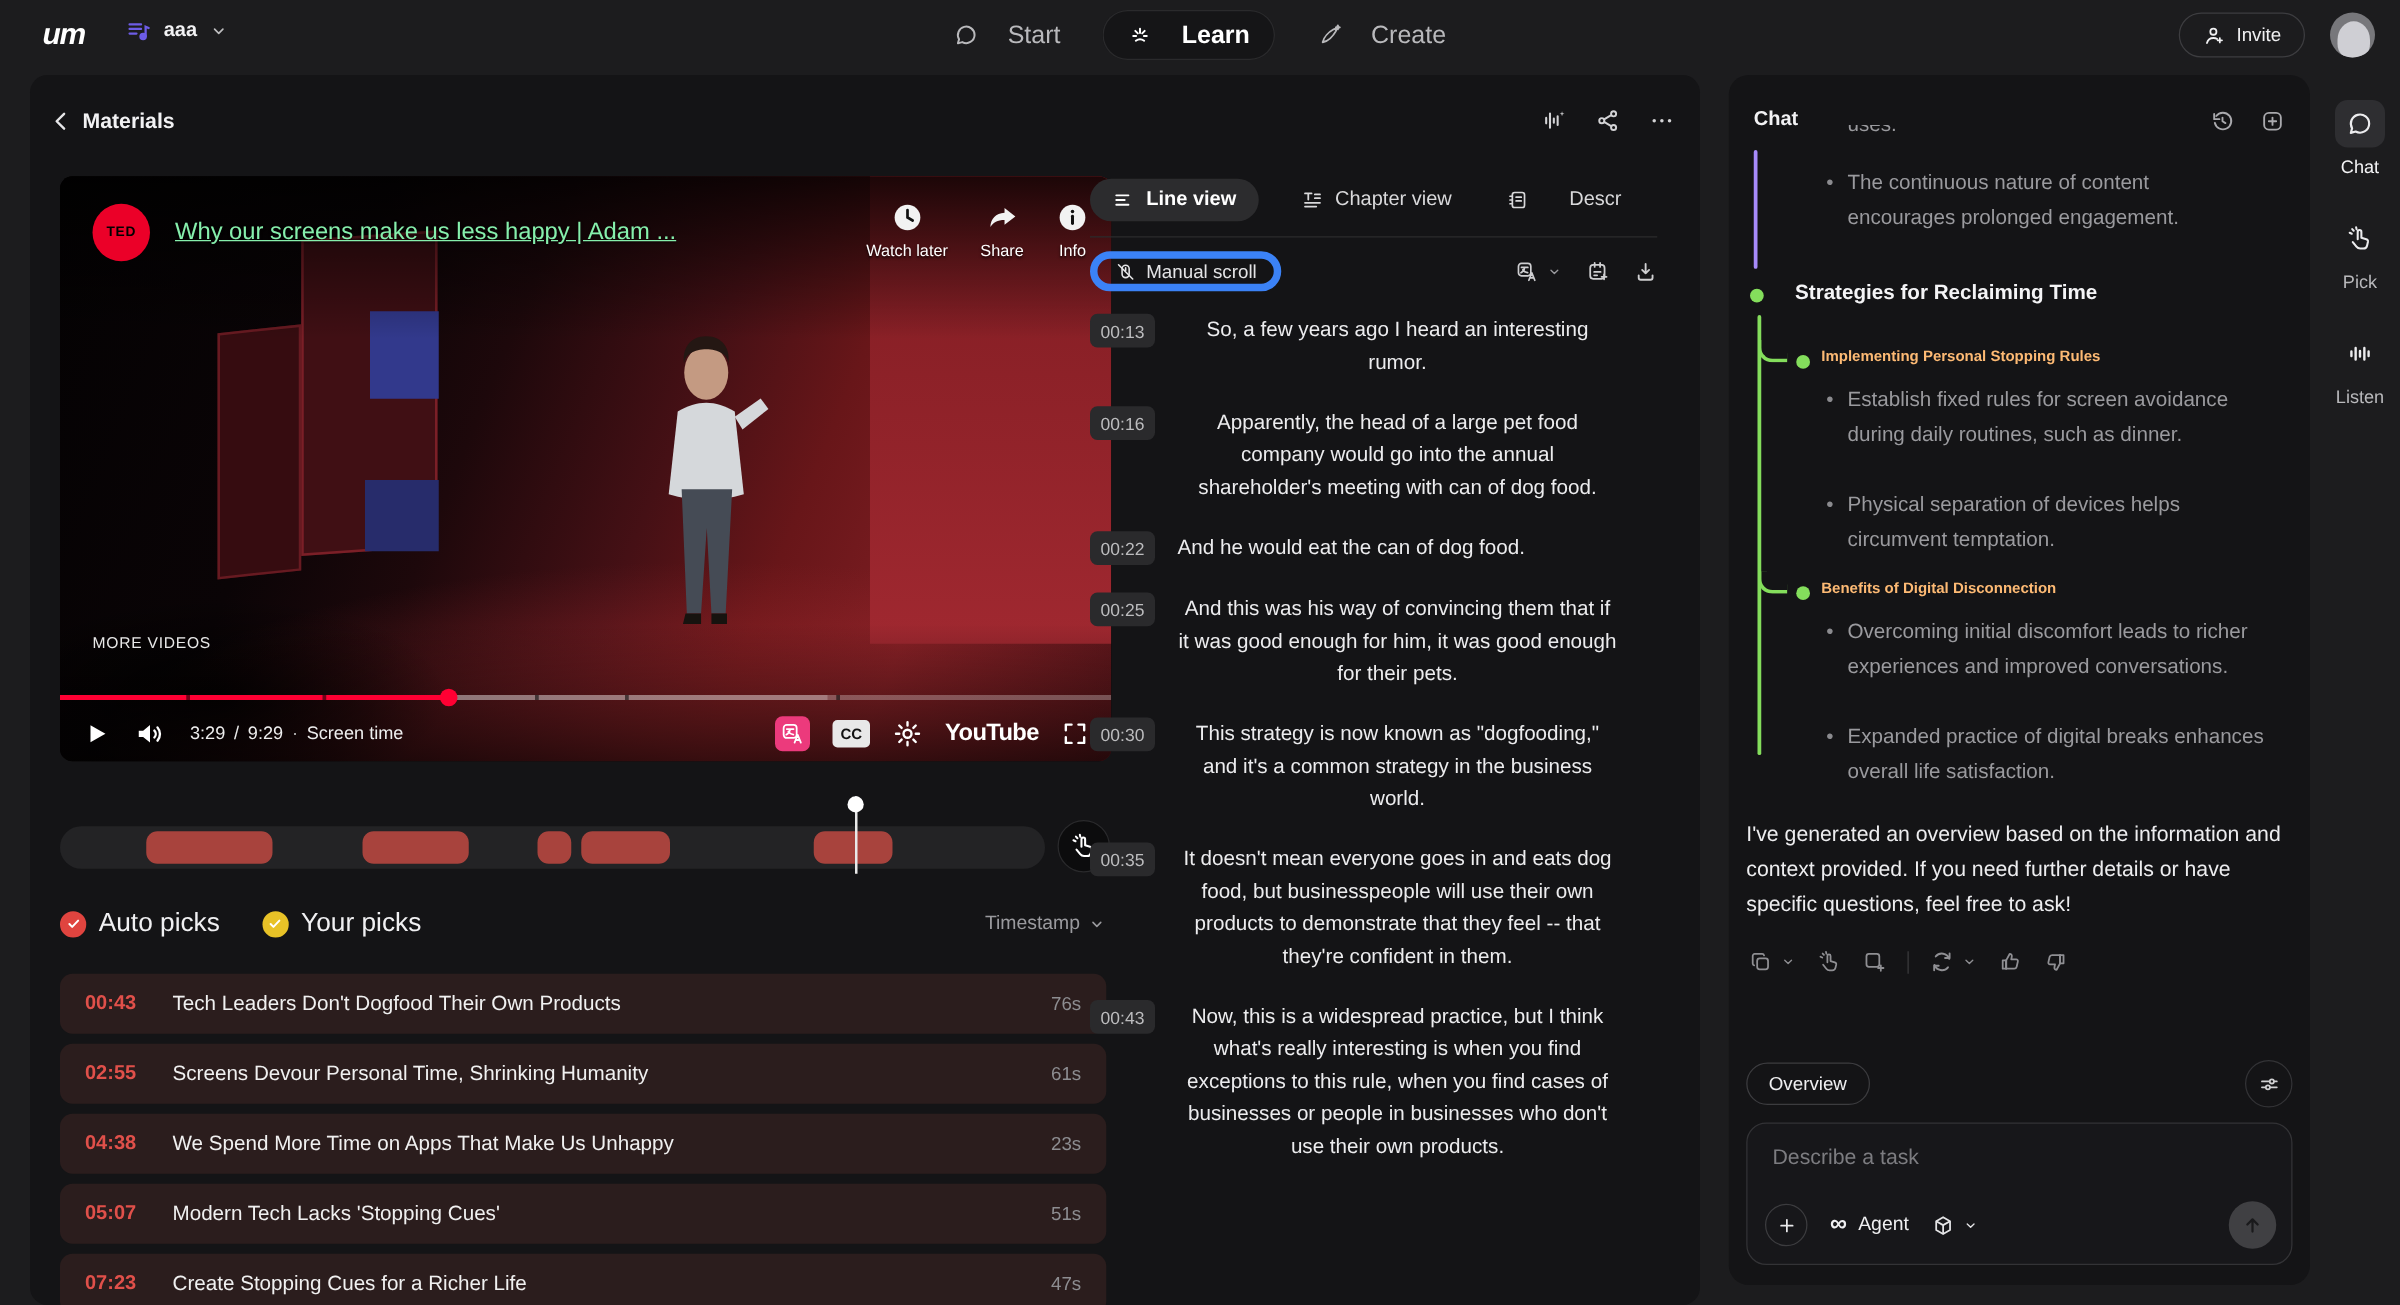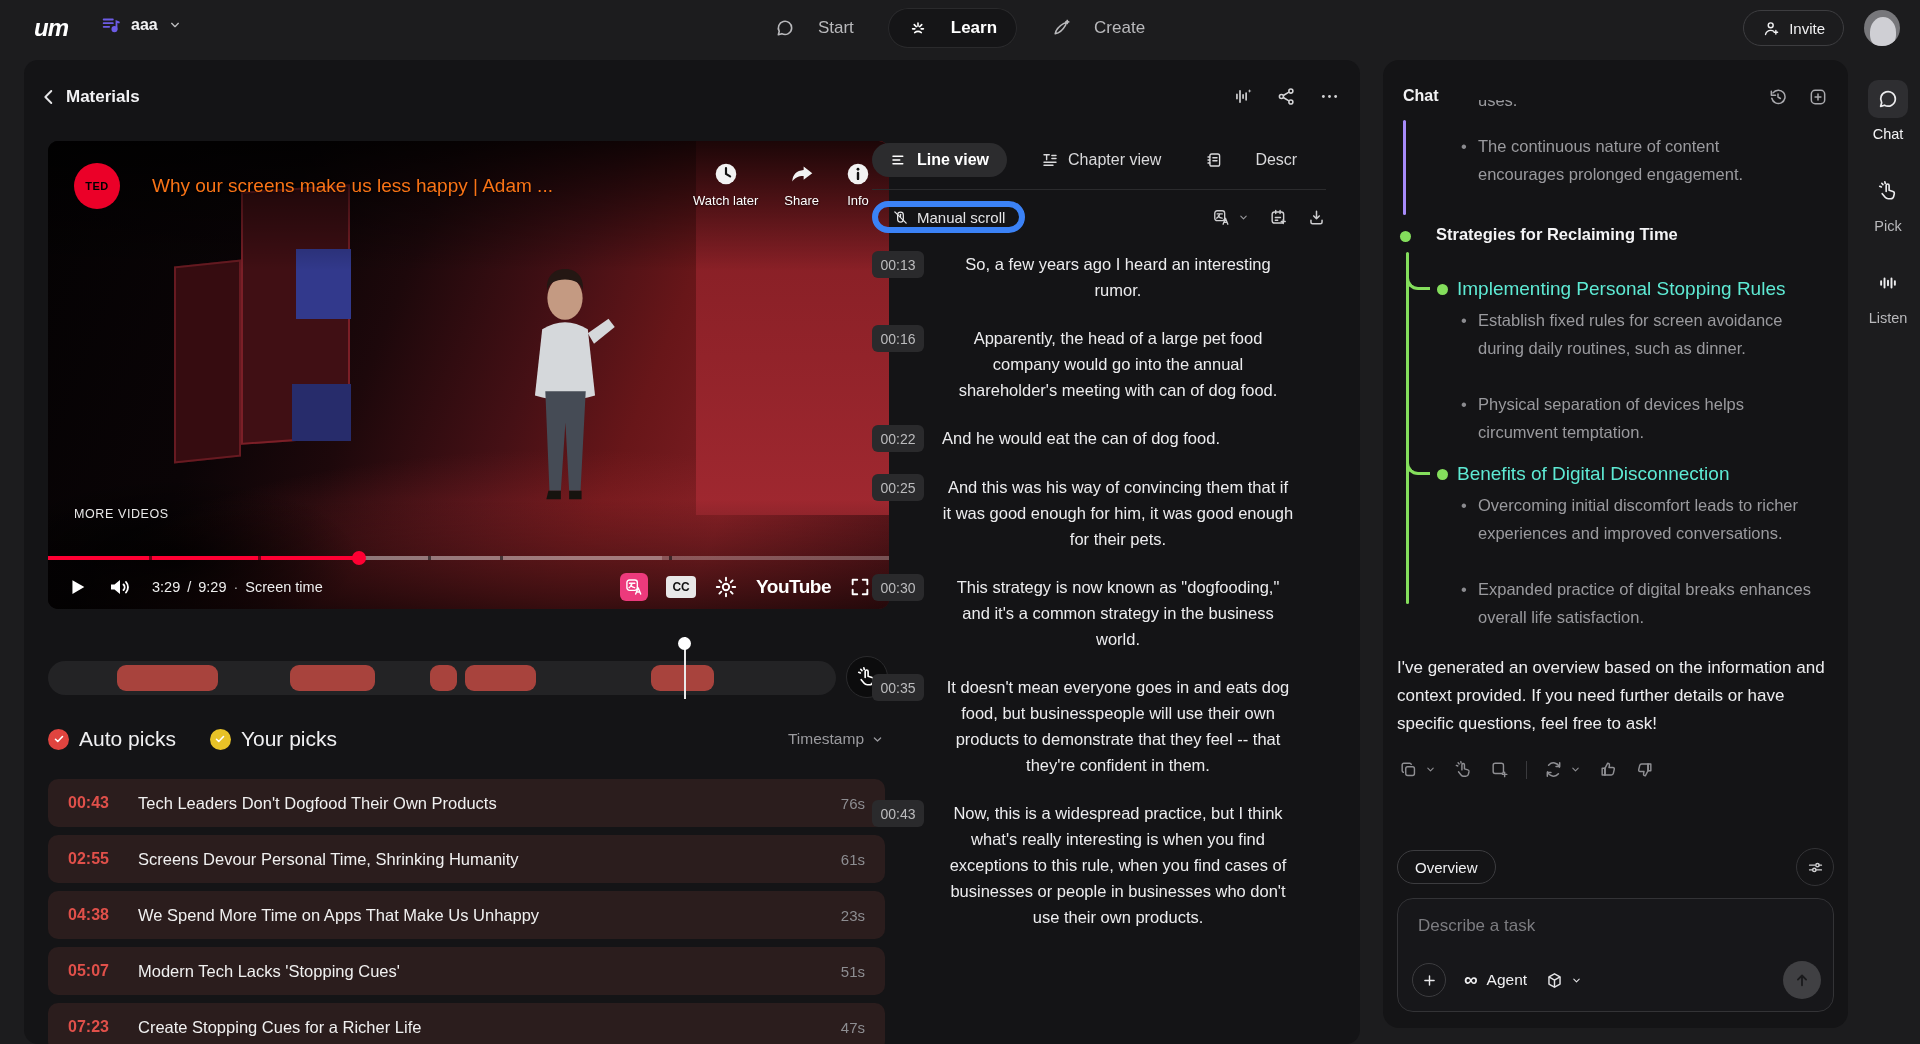--- a/index.html
+++ b/index.html
@@ -11,21 +11,21 @@
 
   
   .topbar { position:absolute; left:0; top:0; width:1920px; height:56px; display:flex; align-items:center; }
   .logo { position:absolute; left:34px; top:14px; font-weight:800; font-size:24px; letter-spacing:-1px; font-style:italic; color:#fff; }
   .ws { position:absolute; left:100px; top:14px; display:flex; align-items:center; gap:9px; cursor:pointer; }
   .ws .plist { width:22px; height:22px; color:#6d5ce6; }
   .ws-name { font-size:16px; font-weight:700; color:#f2f2f4; }
   .ws .chev { width:16px; height:16px; color:#bdbdbf; }
   .nav { position:absolute; left:0; right:0; top:8px; display:flex; justify-content:center; gap:14px; pointer-events:none; }
   .nav-item { pointer-events:auto; display:flex; align-items:center; gap:23px; height:40px; padding:0 20px; border-radius:20px;
-    color:#b9b9bc; font-size:17px; cursor:pointer; }
+    color:#b9b9bc; font-size:20px; cursor:pointer; }
   .nav-item .ic { width:20px; height:20px; }
   .nav-item.active { background:#151517; color:#fff; font-weight:700; box-shadow:0 0 0 1px #2a2a2c inset; }
   .tb-right { position:absolute; right:20px; top:10px; display:flex; align-items:center; gap:20px; }
   .invite { display:flex; align-items:center; gap:8px; height:36px; padding:0 18px; border-radius:18px;
     border:1px solid #3d3d40; background:transparent; color:#f0f0f2; font-size:15px; cursor:pointer; }
   .invite .ic { width:19px; height:19px; }
   .avatar { width:36px; height:36px; border-radius:50%; background:#77777b; position:relative; overflow:hidden; cursor:pointer; }
   .avatar::after { content:""; position:absolute; left:6px; top:7px; width:26px; height:30px; border-radius:50% 50% 40% 40%; background:#cfcfd4; }
 
   
@@ -45,21 +45,21 @@
   .s-panel2 { position:absolute; left:15%; top:26%; width:8%; height:42%; background:#360c10; border:2px solid #671a21; transform:skewY(-6deg); }
   .s-blue1 { position:absolute; left:29.5%; top:23%; width:6.5%; height:15%; background:#32398c; }
   .s-blue2 { position:absolute; left:29%; top:52%; width:7%; height:12%; background:#272c6b; }
   .s-redwall { position:absolute; right:0; top:0; width:23%; height:80%; background:linear-gradient(180deg,#7f1c22,#a02830); }
   .s-dark-bl { position:absolute; left:-8%; bottom:-6%; width:45%; height:34%; background:radial-gradient(closest-side, rgba(0,0,0,.85), rgba(0,0,0,0)); }
   .speaker { position:absolute; left:54%; top:27%; height:62%; }
   .vgrad-top { position:absolute; left:0; top:0; width:100%; height:130px; background:linear-gradient(180deg, rgba(0,0,0,.78), rgba(0,0,0,0)); }
   .vgrad-bot { position:absolute; left:0; bottom:0; width:100%; height:110px; background:linear-gradient(0deg, rgba(0,0,0,.65), rgba(0,0,0,0)); }
   .ted-badge { position:absolute; left:26px; top:22px; width:46px; height:46px; border-radius:50%; background:#eb0028;
     display:flex; align-items:center; justify-content:center; font-weight:800; font-size:11px; letter-spacing:.5px; color:#000000; cursor:pointer; }
-  .v-title { position:absolute; left:104px; top:34px; font-size:19px; color:#f97316; text-shadow:0 1px 2px rgba(0,0,0,.7); cursor:pointer; }
+  .v-title { position:absolute; left:92px; top:34px; font-size:19px; color:#86efac; text-shadow:0 1px 2px rgba(0,0,0,.7); cursor:pointer;text-decoration:underline; }
   .ov-actions { position:absolute; right:18px; top:20px; display:flex; gap:26px; }
   .ov-act { display:flex; flex-direction:column; align-items:center; gap:6px; color:#fff; cursor:pointer; }
   .ov-act .ic { width:26px; height:26px; color:#f2f2f2; }
   .ov-act span { font-size:13px; text-shadow:0 1px 2px rgba(0,0,0,.8); }
   .more-videos { position:absolute; left:26px; bottom:88px; font-size:12.5px; letter-spacing:.6px; color:#e8e8e8; cursor:pointer; }
   .progress { position:absolute; left:0; bottom:44px; width:100%; height:14px; cursor:pointer; }
   .pb-track { position:absolute; left:0; top:5px; width:100%; height:4px; background:rgba(255,255,255,.28); }
   .pb-buffer { position:absolute; left:0; top:5px; height:4px; background:rgba(255,255,255,.22); }
   .pb-played { position:absolute; left:0; top:5px; height:4px; background:#f03; }
   .pb-gap { position:absolute; top:5px; width:3px; height:4px; background:rgba(0,0,0,.55); }
@@ -133,21 +133,21 @@
   .clip-line span { position:relative; top:-9px; display:block; }
   .purple-line { position:absolute; left:20px; top:60px; width:3px; height:95px; border-radius:2px; background:#a78bfa; }
   .c-bullet { position:absolute; color:#9a9a9e; font-size:16.5px; line-height:28px; }
   .c-bullet::before { content:"•"; position:absolute; left:-17px; color:#8b8b8f; }
   .cb-intro { left:95px; top:72px; width:330px; }
   .h-dot { position:absolute; width:11px; height:11px; border-radius:50%; background:#84de5c; }
   .c-h1 { position:absolute; left:53px; top:165px; font-size:16.5px; font-weight:700; color:#f4f4f6; }
   .green-line { position:absolute; left:23px; top:192px; width:3px; height:352px; border-radius:2px; background:#84de5c; }
   .branch { position:absolute; left:24px; width:24px; height:18px; border-left:3px solid #84de5c; border-bottom:3px solid #84de5c;
     border-bottom-left-radius:12px; margin-left:-1px; }
-  .c-h2 { position:absolute; left:74px; font-size:19px; font-weight:400; color:#5eead4; }
+  .c-h2 { position:absolute; left:74px; font-size:12px; font-weight:700; color:#fdba74; }
   .c-sub { position:absolute; left:95px; width:345px; color:#9a9a9e; font-size:16.5px; line-height:28px; }
   .c-sub::before { content:"•"; position:absolute; left:-17px; color:#8b8b8f; }
   .c-outro { position:absolute; left:14px; top:594px; width:442px; font-size:17px; line-height:28px; color:#ededef; }
   .msg-toolbar { position:absolute; left:16px; top:700px; display:flex; align-items:center; gap:17px; color:#8f8f93; }
   .msg-toolbar .ic { width:19px; height:19px; cursor:pointer; }
   .msg-toolbar .chev { width:13px; height:13px; margin-left:-11px; }
   .msg-toolbar .vdiv { width:1px; height:18px; background:#3a3a3d; }
   .chip-row { position:absolute; left:14px; top:788px; width:437px; display:flex; align-items:center; }
   .chip { height:34px; padding:0 17px; border-radius:17px; border:1px solid #3c3c3f; color:#f0f0f2; font-size:15px;
     display:flex; align-items:center; cursor:pointer; }

